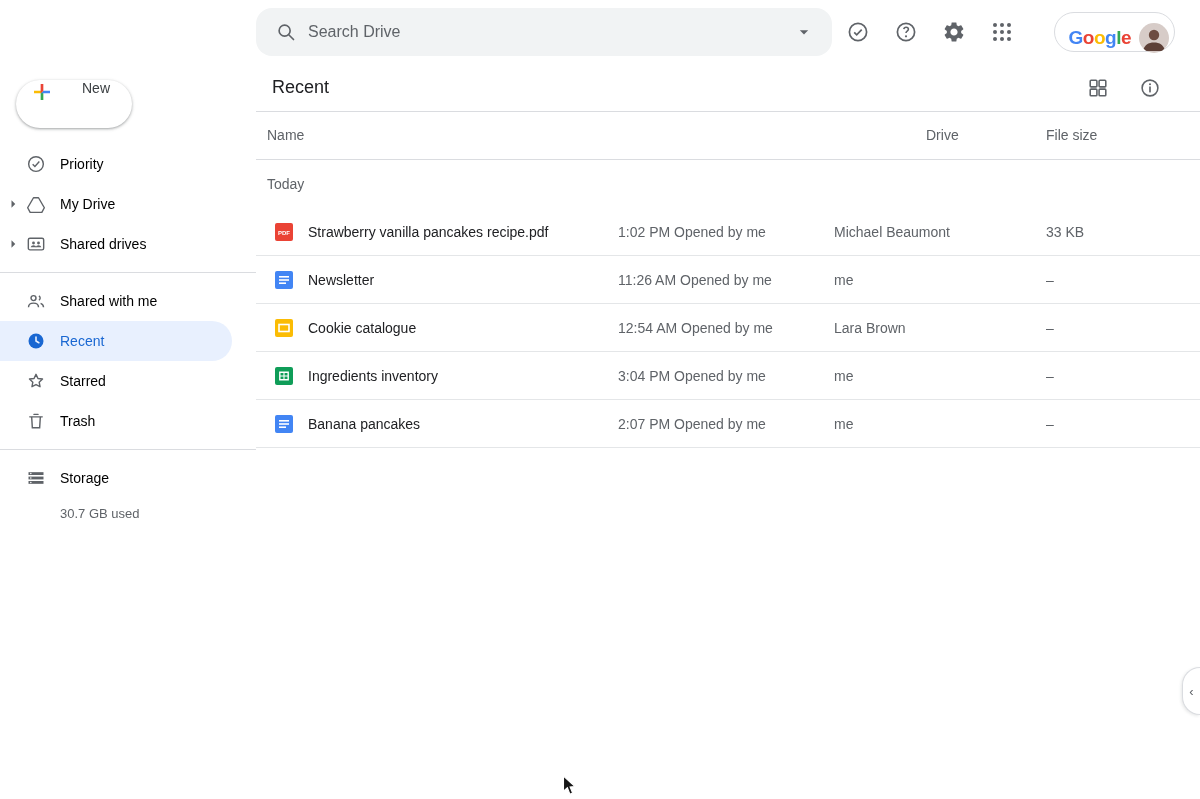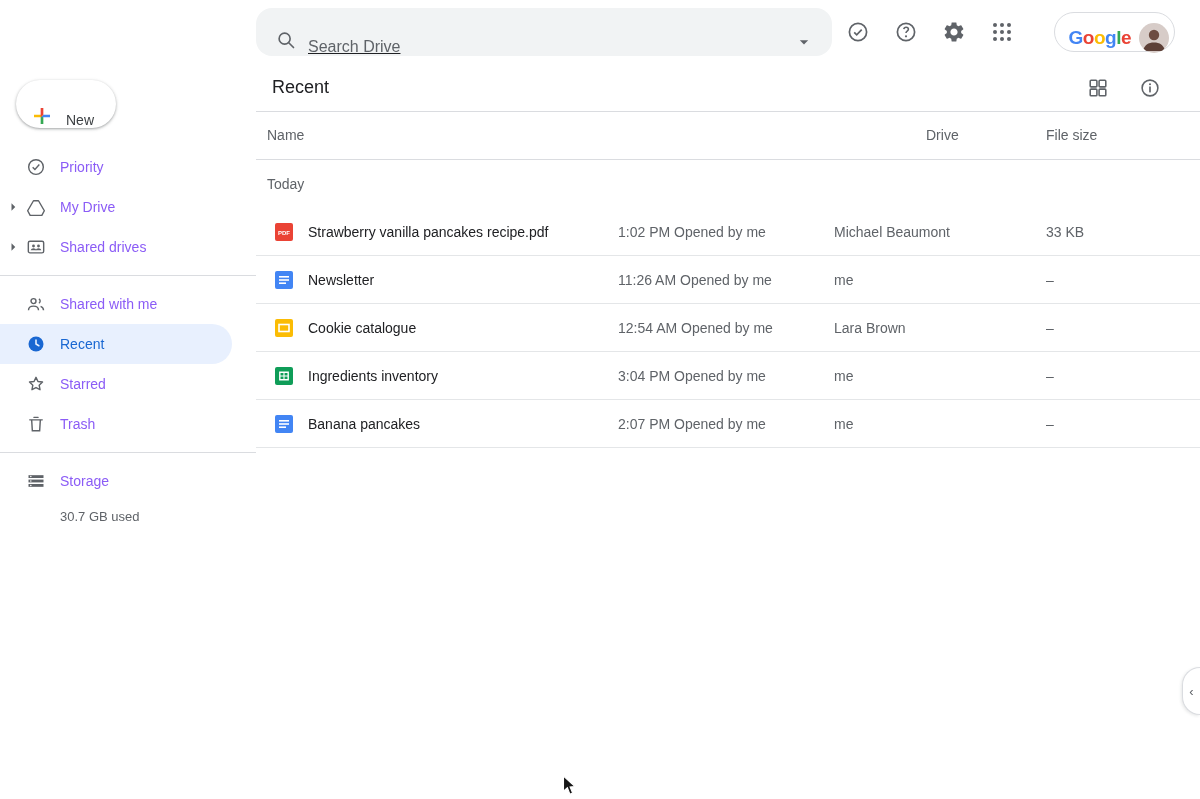--- a/index.html
+++ b/index.html
@@ -6,45 +6,45 @@
   html,body {
     width:1200px; height:799px; background:#fff; overflow:hidden; position:relative;
     font-family:"Liberation Sans","DejaVu Sans",sans-serif; color:#202124; font-size:14px;
   }
   
   .topbar { position:absolute; top:0; left:0; width:1200px; height:64px; background:#fff; }
   .brand { position:absolute; left:24px; top:0; height:64px; display:flex; align-items:center; gap:10px; cursor:pointer; }
   .brand-name { font-size:22px; color:#5f6368; }
   .searchbar {
     position:absolute; left:256px; top:8px; width:576px; height:48px;
-    background:#f1f3f4; border-radius:16px; display:flex; align-items:flex-end; padding:0 14px;text-decoration:underline;
+    background:#f1f3f4; border-radius:16px; display:flex; align-items:center; padding:0 14px;
   }
   .searchbar .s-icon { display:flex; align-items:center; justify-content:center; width:32px; height:32px; border-radius:50%; cursor:pointer; }
   .searchbar input { flex:1; border:none; background:transparent; outline:none; font-size:16px; color:#202124; margin-left:6px; font-family:inherit; }
   .searchbar input::placeholder { color:#5f6368; }
   .search-caret { display:flex; align-items:center; justify-content:center; width:28px; height:28px; cursor:pointer; }
   .topbar-actions { position:absolute; right:25px; top:12px; display:flex; align-items:center; }
   .iconbtn { width:40px; height:40px; border:none; background:transparent; border-radius:50%; display:flex; align-items:center; justify-content:center; cursor:pointer; margin-right:8px; }
   .iconbtn:last-of-type { margin-right:0; }
   .account-pill {
     margin-left:32px; height:40px; border:1px solid #dadce0; border-radius:20px;
     display:flex; align-items:center; gap:8px; padding:12px 5px 0 14px; cursor:pointer; background:#fff;
   }
   .gword { font-size:19px; font-weight:bold; letter-spacing:-.5px; }
   .gl-b { color:#4285F4; } .gl-r { color:#EA4335; } .gl-y { color:#FBBC05; } .gl-g { color:#34A853; }
   
   .sidebar { position:absolute; top:64px; left:0; width:256px; height:735px; background:#fff; }
   .new-btn {
-    margin:16px 0 0 16px; height:48px; display:inline-flex; align-items:flex-end; gap:12px;
+    margin:16px 0 0 16px; height:48px; display:inline-flex; align-items:flex-start; gap:28px;
     padding:0 22px 0 14px; background:#fff; border:none; border-radius:24px; cursor:pointer;
     font-size:14px; font-weight:500; color:#3c4043; font-family:inherit;
     box-shadow:0 1px 2px 0 rgba(60,64,67,.30), 0 1px 3px 1px rgba(60,64,67,.15);
   }
   .nav { margin-top:16px; }
-  .nav-item { position:relative; height:40px; display:flex; align-items:center; gap:14px; padding-left:26px; font-size:14px; color:#8b5cf6; cursor:pointer; }
+  .nav-item { position:relative; height:40px; display:flex; align-items:center; gap:14px; padding-left:26px; font-size:14px; color:#000000; cursor:pointer; }
   .nav-item .chev { position:absolute; left:4px; top:11px; width:18px; height:18px; }
   .nav-item.selected { background:#e8f0fe; color:#1967d2; font-weight:500; width:232px; border-radius:0 20px 20px 0; }
   .nav-icon { width:20px; height:20px; display:flex; align-items:center; justify-content:center; }
   .divider { border-top:1px solid #dadce0; margin:8px 0; }
   .storage-used { padding-left:60px; font-size:13px; color:#5f6368; margin-top:8px; }
   
   .main { position:absolute; top:64px; left:256px; width:944px; height:735px; background:#fff; }
   .main-header { height:48px; display:flex; align-items:center; justify-content:space-between; padding:0 36px 0 16px; border-bottom:1px solid #dadce0; }
   .main-title { font-size:18px; color:#202124; }
   .header-icons { display:flex; align-items:center; gap:24px; }

